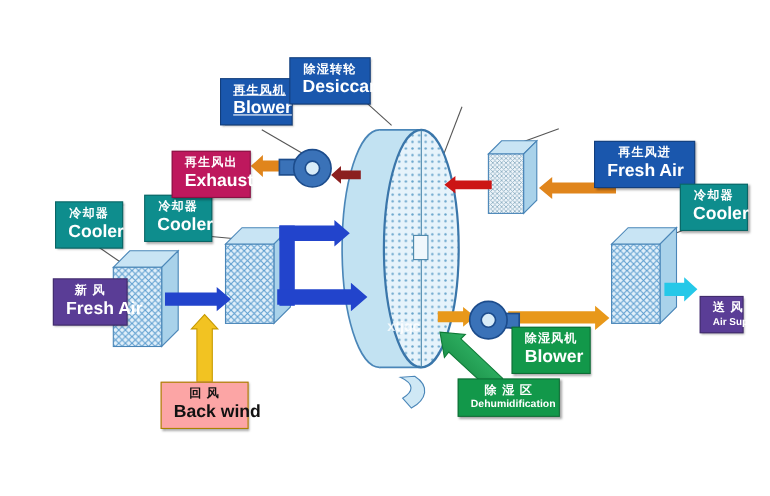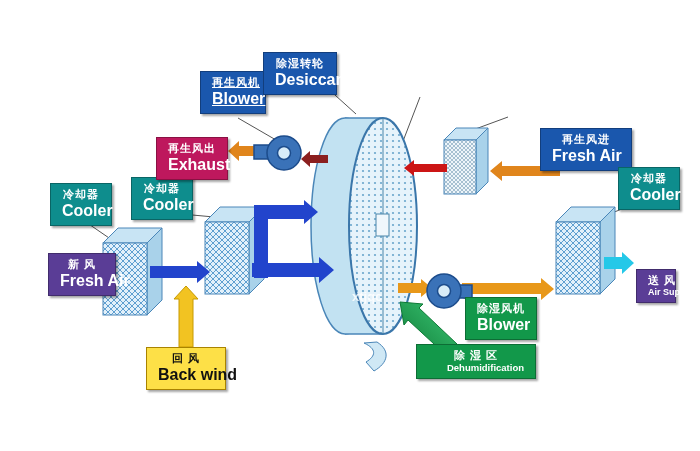--- a/index.html
+++ b/index.html
@@ -10,38 +10,38 @@
     position:absolute; color:#fff; text-align:center; padding:3px 11px; line-height:1.3;
     border:1px solid rgba(0,0,0,.28); box-shadow:1.5px 1.5px 2px rgba(0,0,0,.35);
   }
   .lbl .zh { display:block; font-size:11px; font-weight:bold; letter-spacing:1px; white-space:nowrap; }
   .lbl .en { display:block; font-size:16px; font-weight:bold; white-space:nowrap; }
   .bg-blue   { background:#1a57ad; }
   .bg-teal   { background:#0e8d8d; }
   .bg-purple { background:#5a3d96; }
   .bg-orange { background:#be185d; }
   .bg-green  { background:#12984a; }
-  .bg-yellow { background:#fde047; color:#111; border-color:#a98300; }
+  .bg-yellow { background:#fca5a5; color:#111; border-color:#a98300; }
 
   .lbl-fresh-air       { left:13px;   top:253px; width:68px;margin-left:35px; }
   .lbl-cooler-a        { left:50px;  top:183px; width:62px; }
   .lbl-cooler-b        { left:131px; top:177px; width:62px; }
   .lbl-back-wind       { left:146px; top:347px; width:80px; }
   .lbl-regen-blower    { left:200px; top:71px;  width:66px;text-decoration:underline; }
   .lbl-exhaust         { left:156px; top:137px; width:72px; }
   .lbl-desiccant       { left:263px; top:52px;  width:74px; }
   .lbl-regen-area      { left:391px; top:50px;  width:70px; }
   .lbl-regen-area .en  { font-size:9.5px; }
   .lbl-regen-heater    { left:481px; top:82px;  width:80px; }
   .lbl-regen-fresh-air { left:540px; top:128px; width:92px; }
   .lbl-cooler-c        { left:618px; top:167px; width:62px; }
   .lbl-air-supply      { left:636px; top:245px; width:40px;margin-top:24px; }
   .lbl-air-supply .en  { font-size:9px;text-align:right; }
   .lbl-dehumid-blower  { left:465px; top:297px; width:72px; }
-  .lbl-dehumid-district{ left:416px; top:344px; width:120px; }
+  .lbl-dehumid-district{ left:416px; top:344px; width:93px; }
   .lbl-dehumid-district .en { font-size:9.5px;text-align:right; }
 </style>
 </head>
 <body>
 
 <div class="stage">
 
   <svg class="layer" width="700" height="451" viewBox="0 0 700 451">
     <defs>
       <pattern id="crosshatch" width="6" height="6" patternUnits="userSpaceOnUse">

